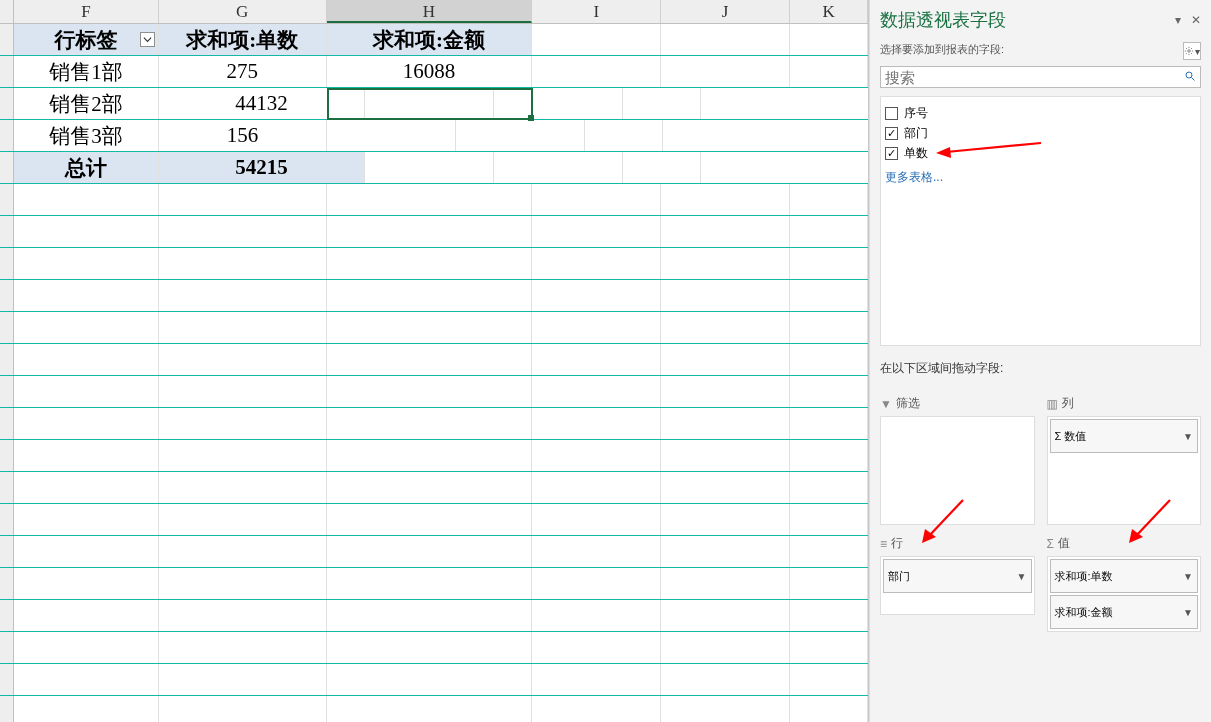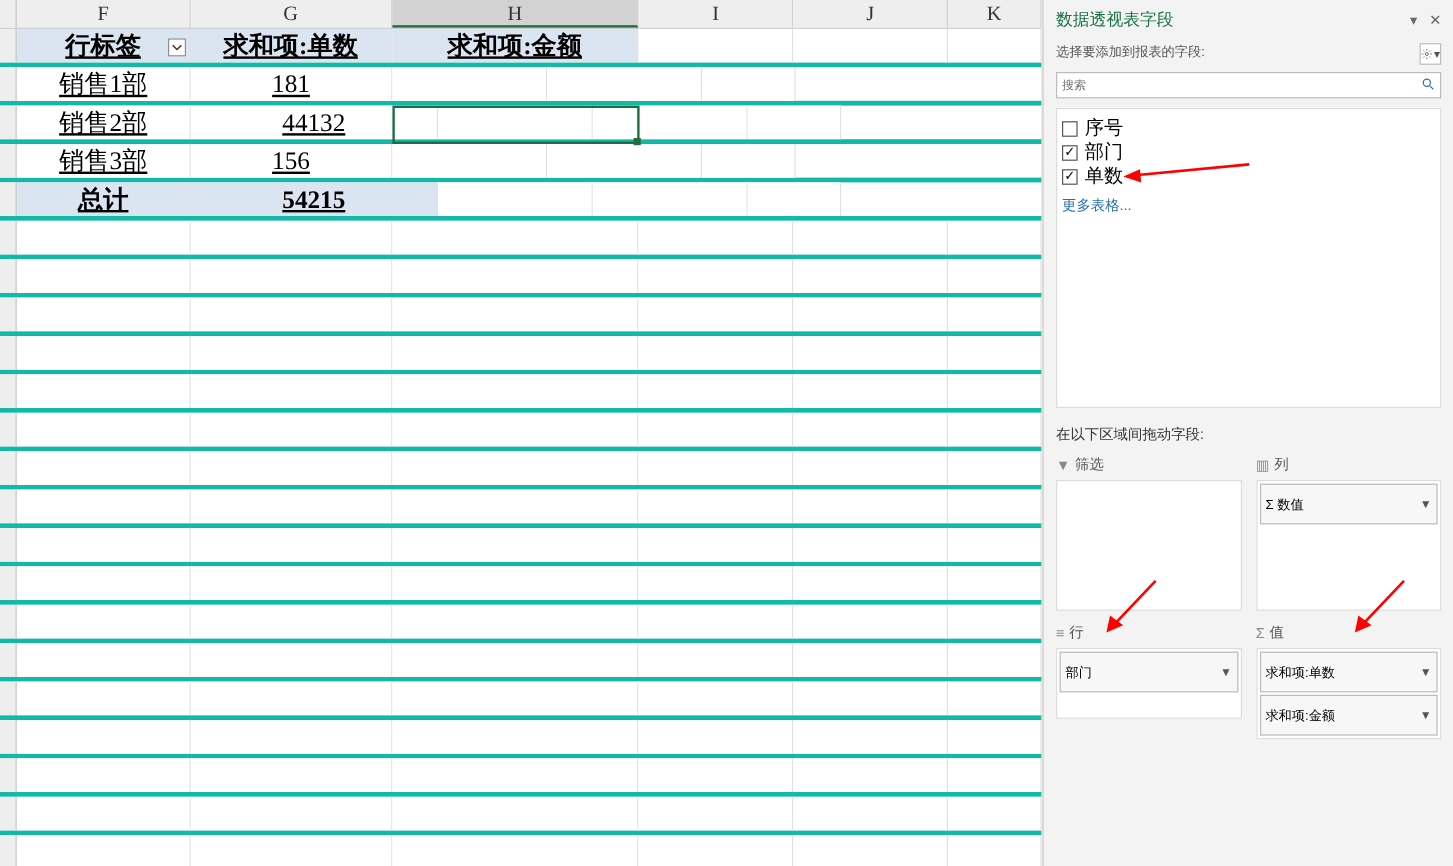--- a/index.html
+++ b/index.html
@@ -11,59 +11,59 @@
 
 .col-headers { display: flex; height: 24px; background: #f2f2f2; border-bottom: 1px solid #c0c0c0; }
 .corner { width: 14px; border-right: 1px solid #c0c0c0; background: #eeeeee; }
 .col-h { border-right: 1px solid #d0d0d0; text-align: center; line-height: 24px; font-size: 17px; font-family: "Times New Roman", serif; color: #333; }
 .col-h.sel { background: #d2d2d2; border-bottom: 2px solid #1d6f42; }
 .col-h:not(.sel){ background: #eeeeee;}
 .cF{width:145px}.cG{width:168px}.cH{width:206px}.cI{width:129px}.cJ{width:129px}.cK{width:78px}
 
 
 .rows { position: relative; }
-.row { display: flex; height: 32px; border-bottom: 4px solid #14b8a6; text-decoration: underline; }
+.row { display: flex; height: 32px; border-bottom: 1px solid #14b8a6; }
 .rstub{ width:14px; background:#eeeeee; border-right:1px solid #c0c0c0;}
 .cell { border-right: 1px solid #e0e0e0; font-size: 21px; font-family: "SimSun","Times New Roman",serif; color:#000; display:flex; align-items:center; justify-content:center; padding:0 4px; position:relative; background:#fff;}
 .cell.left{justify-content:center;}
 .pvt-head{ background:#dbe5f1 !important; font-weight:bold;}
 .pvt-total{ background:#dbe5f1 !important; font-weight:bold;}
 .filter-btn{ width:15px;height:15px;border:1px solid #8f8f8f;background:#fff;position:absolute;right:3px;top:8px;display:flex;align-items:center;justify-content:center;cursor:pointer;}
 .filter-btn svg{display:block}
 
 
 .empty-rows .row{height:32px;}
 
 
 .sel-box{position:absolute;border:2px solid #1d6f42;background:transparent;pointer-events:none;}
 .sel-handle{position:absolute;width:6px;height:6px;background:#1d6f42;right:-3px;bottom:-3px;}
 
 
 .pane { flex: 1; background:#f3f3f3; border-left:1px solid #dcdcdc; display:flex; flex-direction:column; font-size:12px; color:#444; padding: 8px 10px 0 10px; position:relative;}
 .pane-hdr{display:flex;align-items:center;justify-content:space-between;margin-bottom:4px;}
-.pane-title{color:#1a7243;font-size:14px;}
+.pane-title{color:#1a7243;font-size:18px;}
 .pane-ctrls{display:flex;gap:10px;align-items:center;color:#666;}
 .pane-ctrls span{cursor:pointer}
 .pane-sub{font-size:11px;color:#555;margin:6px 0 6px;display:flex;justify-content:space-between;align-items:flex-start}
 .gear{width:18px;height:18px;border:1px solid #bbb;background:#fff;display:flex;align-items:center;justify-content:center;cursor:pointer}
 .gear svg{display:block}
 .search{display:flex;align-items:center;border:1px solid #bbb;background:#fff;height:22px;padding:0 4px;margin-bottom:8px}
-.search input{flex:1;border:none;outline:none;font-size:10px;color:#999;background:transparent}
+.search input{flex:1;border:none;outline:none;font-size:15px;color:#999;background:transparent}
 .search-ico{color:#2a6fb5}
 
 .fieldlist{background:#fff;border:1px solid #ddd;height:250px;padding:6px 4px;overflow:auto;position:relative;color:#000}
-.fld{display:flex;align-items:center;height:20px;gap:6px;font-size:16px;cursor:pointer}
+.fld{display:flex;align-items:center;height:20px;gap:6px;font-size:12px;cursor:pointer}
 .chk{width:13px;height:13px;border:1px solid #555;display:inline-flex;align-items:center;justify-content:center;background:#fff}
 .chk.checked::after{content:"✓";font-size:11px;color:#000;line-height:11px}
 .more-tables{color:#2a6fb5;font-size:12px;margin-top:6px;cursor:pointer}
 
 
 .arrow{position:absolute;pointer-events:none}
 
-.areas-label{font-size:12px;color:#333;margin:14px 0 8px}
+.areas-label{font-size:12px;color:#333;margin:14px 0 18px}
 .areas{display:grid;grid-template-columns:1fr 1fr;grid-template-rows:130px 80px;gap:10px 12px}
 .area{display:flex;flex-direction:column}
 .area-title{display:flex;align-items:center;gap:4px;font-size:12px;color:#555;margin-bottom:4px}
 .area-title .ico{color:#888}
 .dropzone{flex:1;background:#fff;border:1px solid #ddd;padding:2px;display:flex;flex-direction:column;gap:2px}
 .pill{height:20px;border:1px solid #bbb;background:#f7f7f7;font-size:11px;display:flex;align-items:center;justify-content:space-between;padding:16px 4px;cursor:pointer;color:#000}
 .pill .dd{font-size:10px;color:#555}
 </style>
 </head>
 <body>
@@ -94,21 +94,22 @@
       <div class="cell cG pvt-head">求和项:单数</div>
       <div class="cell cH pvt-head">求和项:金额</div>
       <div class="cell cI"></div>
       <div class="cell cJ"></div>
       <div class="cell cK"></div>
     </div>
 
     <div class="row">
       <div class="rstub"></div>
       <div class="cell cF left">销售1部</div>
-      <div class="cell cG">181</div>
+      <div class="cell cG">275</div>
+      <div class="cell cH">16088</div>
       <div class="cell cI"></div>
         <div class="cell cJ"></div>
         <div class="cell cK"></div>
     </div>
     <div class="row" style="position:relative">
       <div class="rstub"></div>
       <div class="cell cF left">销售2部</div>
       <div class="cell cH" style="position:relative">44132</div>
       <div class="cell cI"></div>
         <div class="cell cJ"></div>

